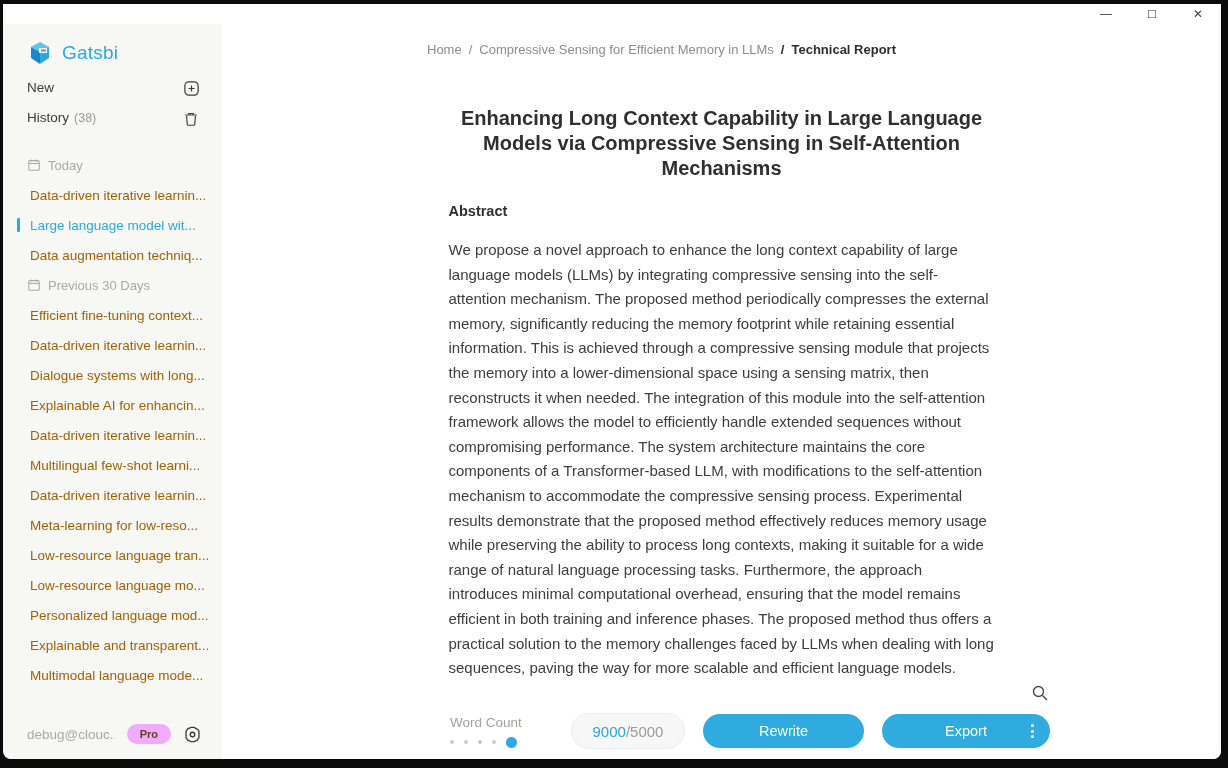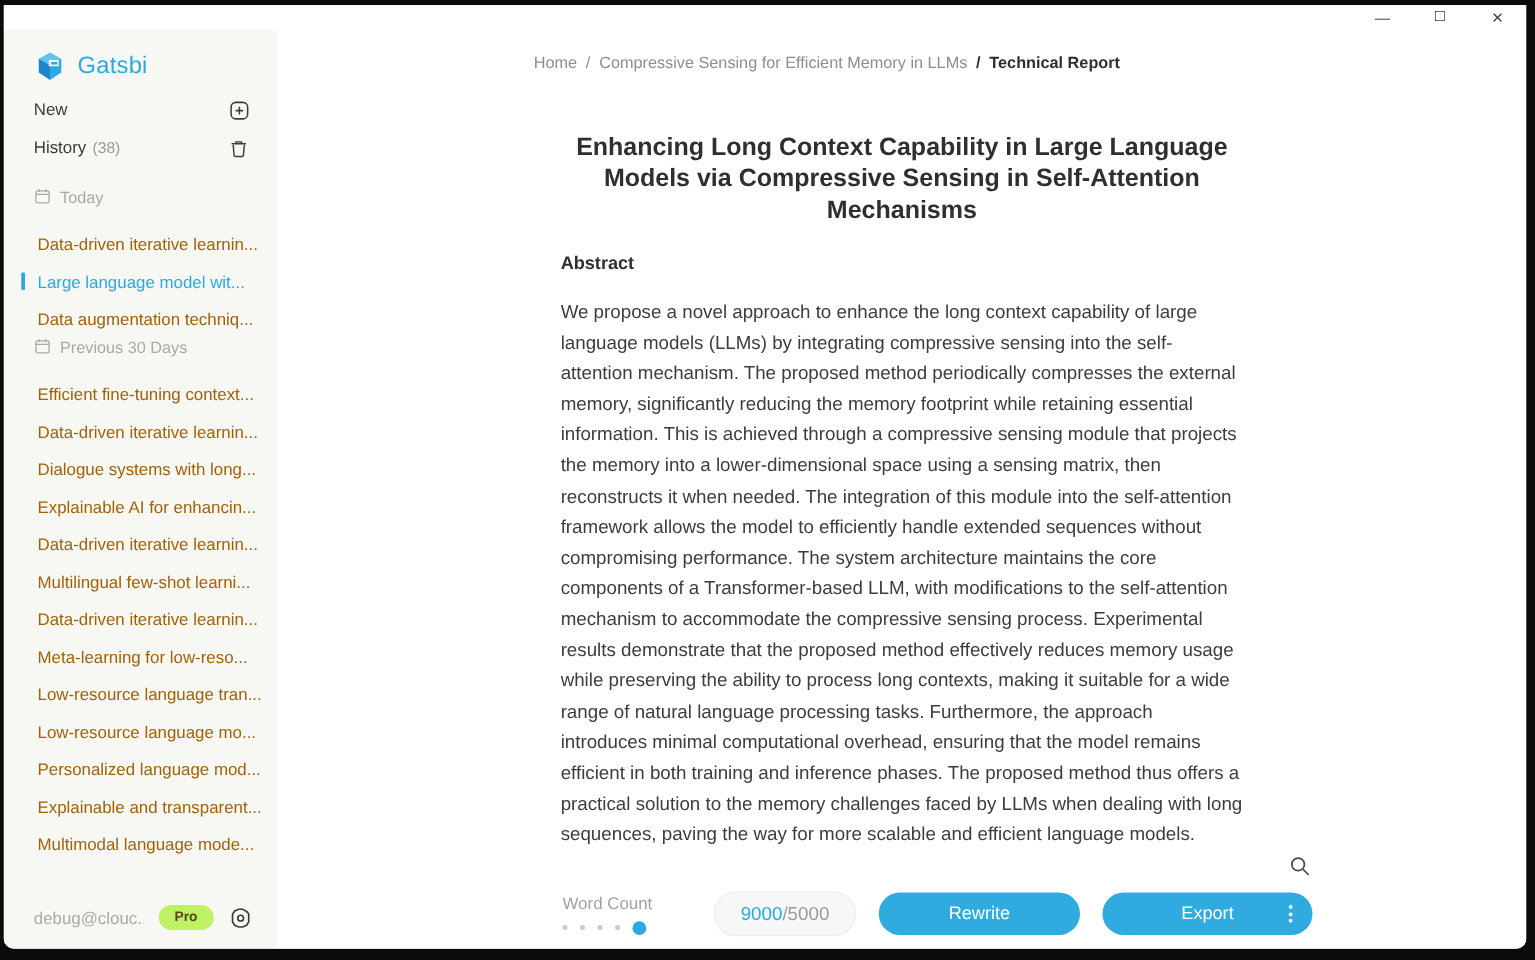--- a/index.html
+++ b/index.html
@@ -15,28 +15,28 @@
   .main { flex:1; position:relative; background:#ffffff; min-width:0; }
   
   .logo-row { padding:16px 24px 14px 24px; display:flex; align-items:center; gap:9px; flex:0 0 auto; }
   .logo-mark { width:26px; height:26px; flex:0 0 auto; }
   .logo-text { font-size:19px; font-weight:normal; color:#2BA9E0; letter-spacing:0.2px; }
   .nav-row { height:30px; padding:0 22px 0 24px; display:flex; justify-content:space-between; font-size:13.5px; color:#3b3b3b; cursor:pointer; flex:0 0 auto; }
   .nav-left { display:flex; align-items:baseline; gap:5px; }
   .nav-count { color:#9a9a9a; font-size:12.5px; }
   .nav-icon { width:17px; height:17px; color:#3b3b3b; display:flex; align-items:center; }
   .history-list { flex:1; overflow:hidden; margin-top:10px; }
-  .group-label { height:30px; padding:0 24px; display:flex; align-items:flex-start; gap:7px; color:#a9a9a6; font-size:13px; }
+  .group-label { height:30px; padding:0 24px; display:flex; align-items:center; gap:7px; color:#a9a9a6; font-size:13px; }
   .group-label svg { flex:0 0 auto; }
   .hist-item { position:relative; height:30px; padding:0 18px 0 27px; display:flex; align-items:center; font-size:13.5px; color:#a16207; white-space:nowrap; overflow:hidden; cursor:pointer; }
   .hist-item.active { color:#2BA9E0; }
   .hist-item.active::before { content:""; position:absolute; left:14px; top:8px; width:2.5px; height:14px; background:#2BA9E0; border-radius:1px; }
   .side-footer { flex:0 0 auto; height:44px; display:flex; align-items:center; gap:12px; padding:0 20px 6px 24px; }
   .footer-email { color:#a9a9a6; font-size:13.5px; flex:1; white-space:nowrap; overflow:hidden; }
-  .pro-badge { background:#bef264; color:#5d441c; font-size:11px; font-weight:bold; padding:4px 13px; border-radius:11px; cursor:pointer; }
+  .pro-badge { background:#f0abfc; color:#5d441c; font-size:11px; font-weight:bold; padding:4px 13px; border-radius:11px; cursor:pointer; }
   .gear { width:19px; height:19px; color:#3b3b3b; cursor:pointer; display:flex; }
   
   .breadcrumb { position:absolute; top:18px; left:205px; font-size:13px; color:#8d8d8d; white-space:nowrap; }
   .breadcrumb .sep { margin:0 7px; }
   .breadcrumb .crumb.last, .breadcrumb .sep.last { color:#2e2e2e; font-weight:bold; }
   .doc-col { position:absolute; top:0; left:0; right:0; bottom:0; overflow:hidden; }
   .doc-inner { width:546px; margin:0 auto; padding-top:82px; }
   .doc-title { font-size:20px; line-height:25px; font-weight:bold; color:#2f2f2f; text-align:center; }
   .section-heading { margin-top:22px; font-size:14.5px; font-weight:bold; color:#2f2f2f; }
   .abstract-text { margin-top:19px; font-size:15px; line-height:24.6px; color:#3d3d3d; }

